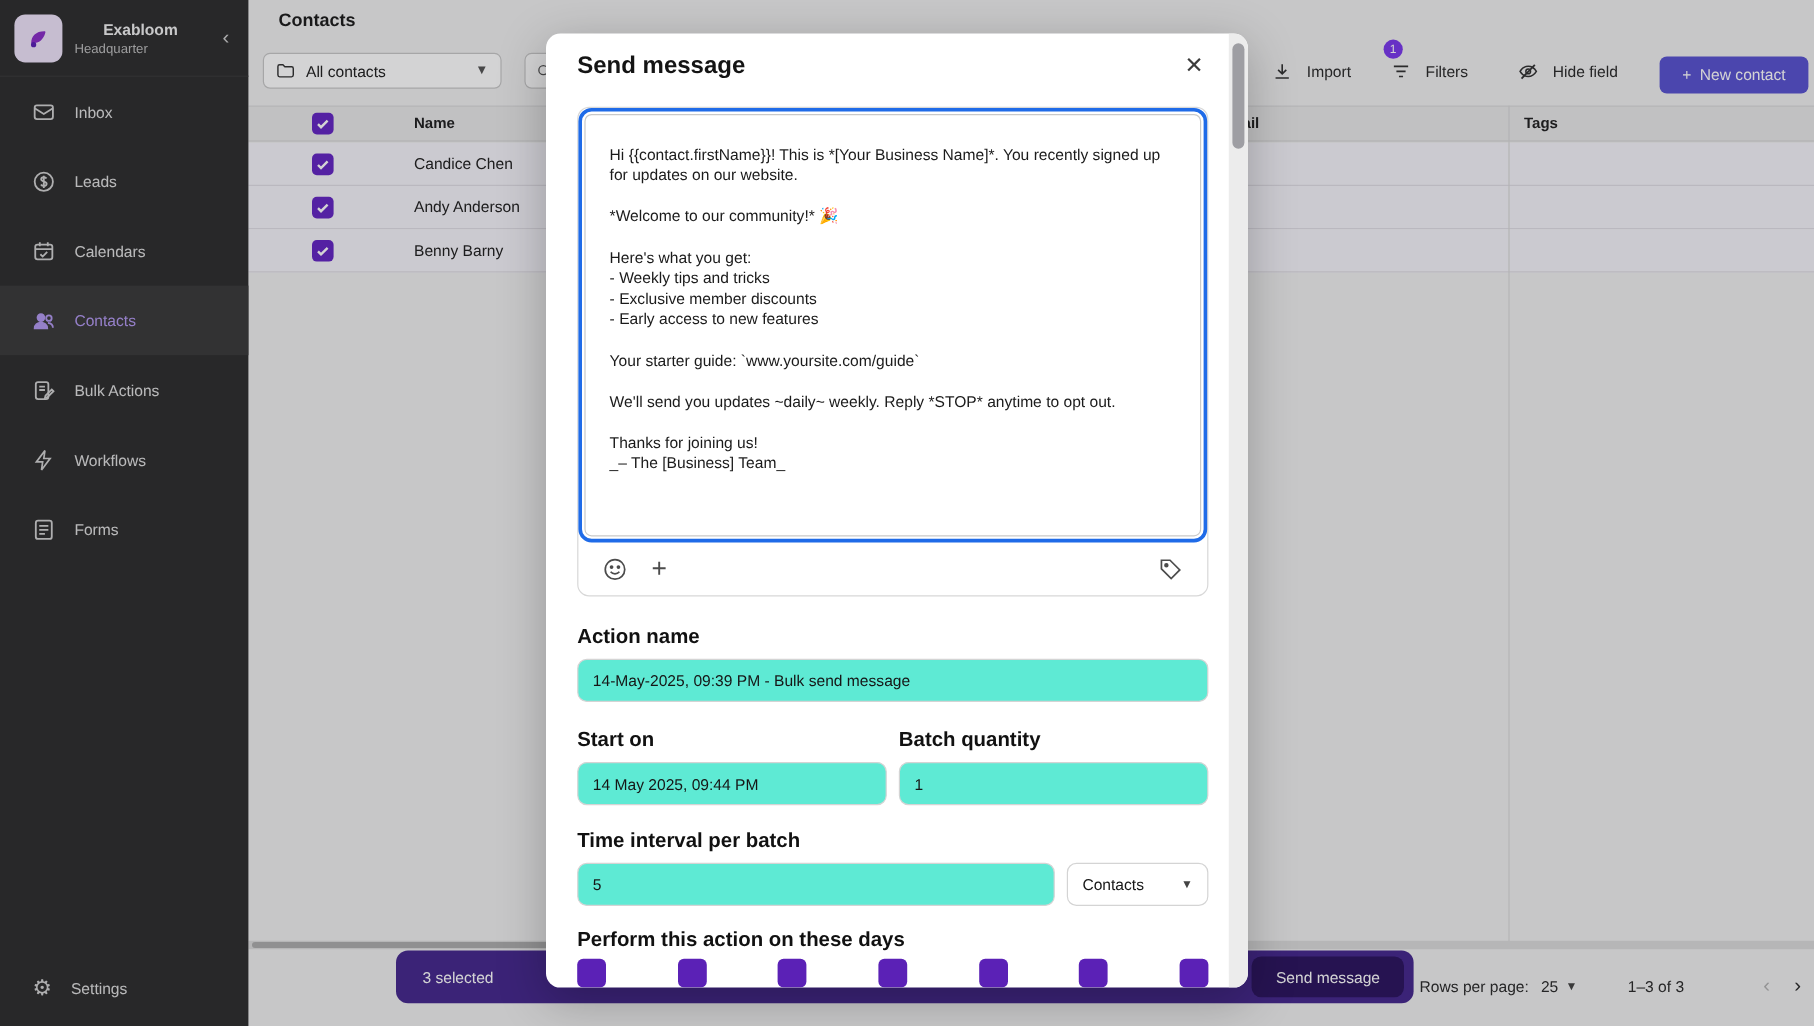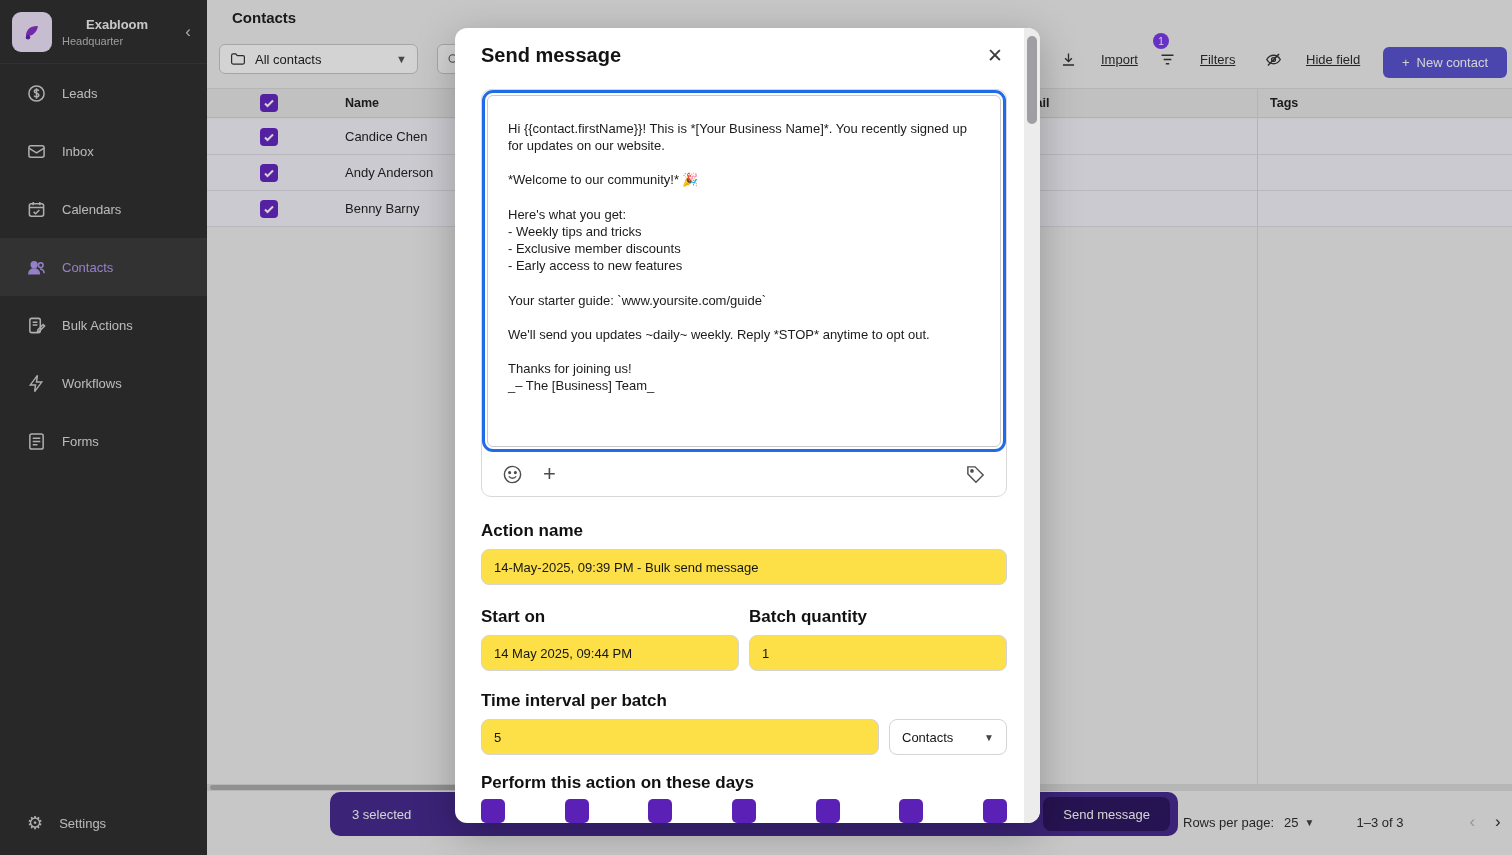--- a/index.html
+++ b/index.html
@@ -24,21 +24,21 @@
 
   
   .main { position:absolute; left:207px; top:0; width:1305px; height:855px; background:#f1f1f1; }
   .page-title { position:absolute; left:25px; top:9px; font-size:15px; font-weight:700; color:#1d1d1d; }
 
   .select-box { position:absolute; left:12px; top:44px; width:199px; height:30px; background:#fff; border:1px solid #c9c9c9; border-radius:6px; display:flex; align-items:center; gap:9px; padding:0 10px; font-size:13px; color:#222; cursor:pointer; }
   .select-box .chev { margin-left:auto; color:#555; font-size:11px; }
   .search-box { position:absolute; left:230px; top:44px; width:250px; height:30px; background:#fff; border:1px solid #c9c9c9; border-radius:6px; display:flex; align-items:center; gap:8px; padding:0 9px; }
   .search-box input { border:none; outline:none; font-size:13px; width:100%; background:transparent; }
 
-  .top-action { position:absolute; top:51px; display:flex; align-items:center; gap:24px; font-size:13px; color:#2b2b2b; cursor:pointer;text-decoration:underline; }
+  .top-action { position:absolute; top:51px; display:flex; align-items:center; gap:12px; font-size:13px; color:#2b2b2b; cursor:pointer; }
   .top-action svg { width:17px; height:17px; stroke:#333; }
   .badge { position:absolute; left:946px; top:33px; width:16px; height:16px; border-radius:50%; background:#7c3aed; color:#fff; font-size:10px; display:flex; align-items:center; justify-content:center; z-index:2; }
   .new-contact-btn { position:absolute; left:1176px; top:47px; width:124px; height:31px; background:#5a54d1; border:none; border-radius:6px; color:#fff; font-size:13px; display:flex; align-items:center; justify-content:center; gap:7px; cursor:pointer; }
 
   
   .tbl-header { position:absolute; left:0; top:88px; right:0; height:30px; background:#e9e9ea; border-top:1px solid #dcdcdc; border-bottom:1px solid #d7d7d7; display:flex; align-items:center; font-size:12.5px; font-weight:700; color:#222; }
   .tbl-row { position:absolute; left:0; right:0; height:36px; background:#f6f4fa; border-bottom:1px solid #e1dfe6; display:flex; align-items:center; font-size:13px; color:#222; }
   .cell-check { width:123px; display:flex; justify-content:center; }
   .cell-name { width:678px; padding-left:15px; }
   .cell-email { width:249px; padding-left:8px; }
@@ -81,21 +81,21 @@
 
   .compose { margin-top:22px; border:1px solid #d8d8d8; border-radius:10px; }
   .compose-inner { margin:5px; }
   .message-textarea { display:block; width:100%; height:352px; border:1px solid #c9c9c9; border-radius:6px; outline:3px solid #1f6be8; outline-offset:2px; padding:24px 20px; font-size:13px; line-height:1.32; color:#1b1b1b; resize:none; font-family:"Liberation Sans",sans-serif; background:#fff; }
   .compose-toolbar { height:44px; display:flex; align-items:center; gap:20px; padding:0 20px; }
   .compose-toolbar svg { width:21px; height:21px; stroke:#4c4c4c; cursor:pointer; }
   .plus-glyph { font-size:22px; color:#4c4c4c; cursor:pointer; line-height:1; }
   .toolbar-spacer { flex:1; }
 
   .field-label { margin-top:24px; font-size:17px; font-weight:700; color:#111; }
-  .text-input { display:block; width:100%; margin-top:8px; height:36px; border:1px solid #d4d4d4; border-radius:8px; padding:12px 12px; font-size:13px; color:#161616; background:#fde047; outline:none; }
+  .text-input { display:block; width:100%; margin-top:8px; height:36px; border:1px solid #d4d4d4; border-radius:8px; padding:12px 12px; font-size:13px; color:#161616; background:#5eead4; outline:none; }
   .two-col { display:grid; grid-template-columns:1fr 1fr; column-gap:10px; }
   .two-col .field-label { margin-top:22px; }
   .interval-grid { display:grid; grid-template-columns:398px 118px; column-gap:10px; }
   .unit-select { margin-top:8px; height:36px; border:1px solid #d4d4d4; border-radius:8px; padding:0 12px; font-size:13px; color:#161616; background:#fff; display:flex; align-items:center; justify-content:space-between; cursor:pointer; }
   .unit-select .chev { font-size:10px; color:#444; }
 
   .days-row { display:flex; justify-content:space-between; margin-top:6px; }
   .day-box { width:24px; height:24px; background:#5b21b6; border-radius:5px; cursor:pointer; }
 </style>
 </head>
@@ -114,31 +114,31 @@
       <div class="brand-text">
         <div class="brand-name">Exabloom</div>
         <div class="brand-sub">Headquarter</div>
       </div>
       <div class="collapse-btn">‹</div>
     </div>
 
     <div class="nav">
       <div class="nav-item">
         <svg viewBox="0 0 20 20" fill="none" stroke-width="1.6">
+            <rect x="2" y="4" width="16" height="12" rx="2"></rect>
+            <path d="M2 6.5l8 5 8-5"></path>
+          </svg>
+        <span>Inbox</span>
+      </div>
+      <div class="nav-item">
+        <svg viewBox="0 0 20 20" fill="none" stroke-width="1.6">
             <circle cx="10" cy="10" r="8"></circle>
             <path d="M12.4 7.2c-.5-.8-1.4-1.2-2.4-1.2-1.3 0-2.3.7-2.3 1.8 0 2.5 4.8 1.4 4.8 3.9 0 1.2-1.1 1.9-2.5 1.9-1.1 0-2-.5-2.5-1.3M10 4.6v10.8"></path>
           </svg>
         <span>Leads</span>
-      </div>
-      <div class="nav-item">
-        <svg viewBox="0 0 20 20" fill="none" stroke-width="1.6">
-            <rect x="2" y="4" width="16" height="12" rx="2"></rect>
-            <path d="M2 6.5l8 5 8-5"></path>
-          </svg>
-        <span>Inbox</span>
       </div>
       <div class="nav-item">
         <svg viewBox="0 0 20 20" fill="none" stroke-width="1.6">
             <rect x="2.5" y="4" width="15" height="13" rx="2"></rect>
             <path d="M2.5 8h15M6.5 2v3.5M13.5 2v3.5M7 12.5l2 2 4-4"></path>
           </svg>
         <span>Calendars</span>
       </div>
       <div class="nav-item active">
         <svg viewBox="0 0 20 20" fill="none" stroke-width="1.6">

